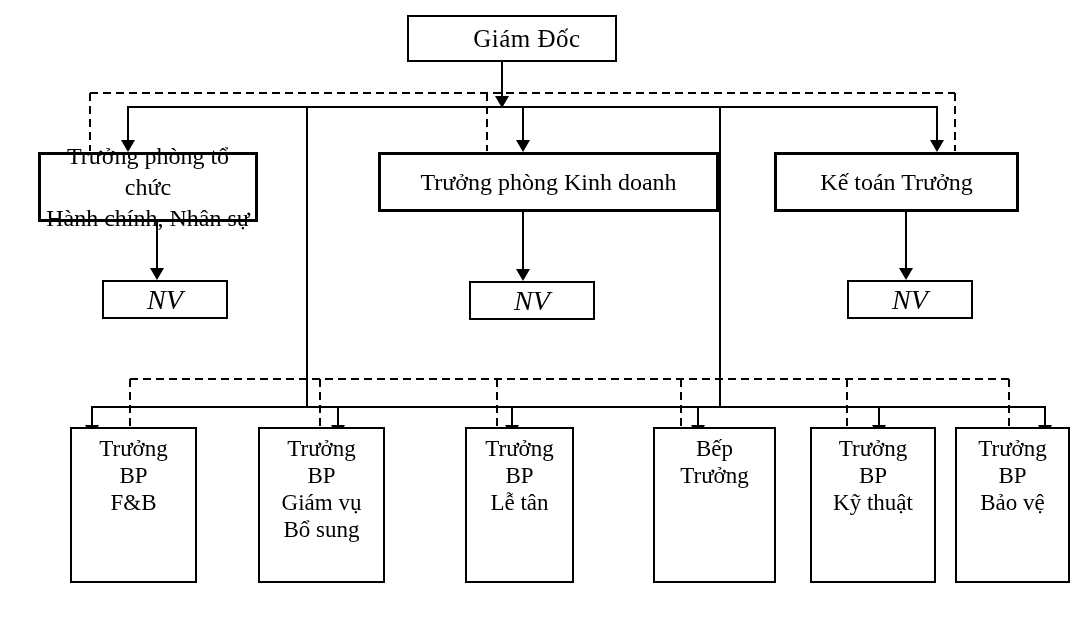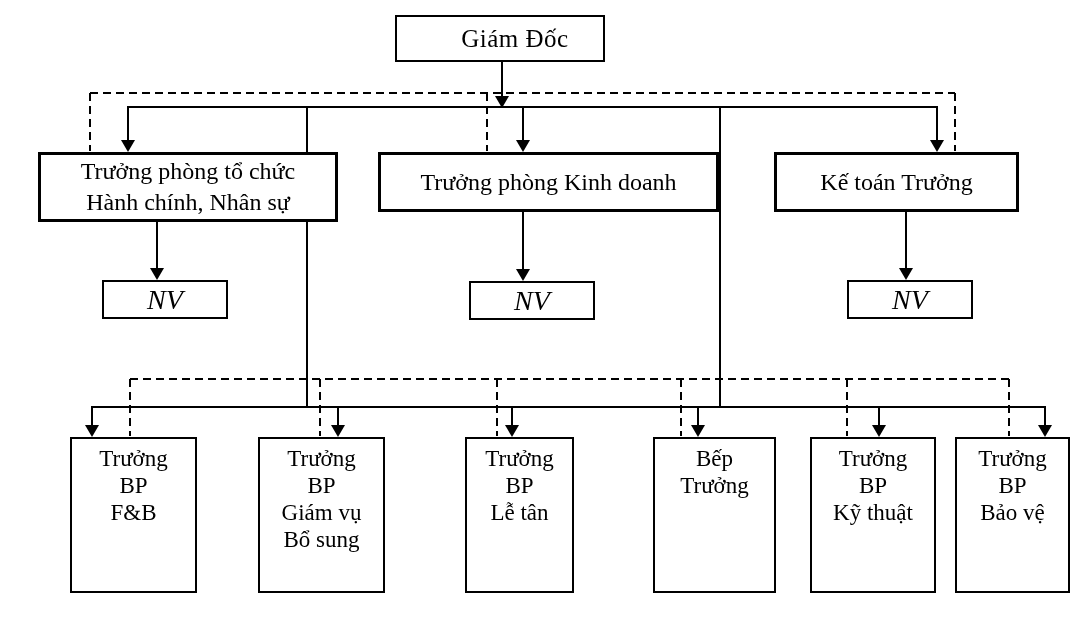--- a/index.html
+++ b/index.html
@@ -26,29 +26,29 @@
     flex-direction: column;
     align-items: center;
     justify-content: center;
     text-align: center;
     line-height: 1.25;
   }
   .node.heavy { border-width: 3px; }
   .node.top-align { justify-content: flex-start; }
   .node .line { display: block; }
 
-  .director   { left: 395px; top: 15px;  width: 210px; height: 47px; font-size: 25px; letter-spacing: 0.5px; padding-left: 30px; }
-  .hr         { left: 38px;  top: 152px; width: 300px; height: 70px; font-size: 24px; line-height: 31px; }
+  .director   { left: 407px; top: 15px;  width: 210px; height: 47px; font-size: 25px; letter-spacing: 0.5px; padding-left: 30px; }
+  .hr         { left: 38px;  top: 152px; width: 220px; height: 70px; font-size: 24px; line-height: 31px; }
   .sales      { left: 378px; top: 152px; width: 341px; height: 60px; font-size: 24px; }
   .acct       { left: 774px; top: 152px; width: 245px; height: 60px; font-size: 24px; justify-content: center; }
   .nv         { width: 126px; height: 39px; font-size: 28px; font-style: italic; }
   .nv1 { left: 102px; top: 280px; }
   .nv2 { left: 469px; top: 281px; }
   .nv3 { left: 847px; top: 280px; }
-  .dept       { top: 437px; height: 156px; font-size: 23px; line-height: 27px; padding-top: 6px; }
+  .dept       { top: 427px; height: 156px; font-size: 23px; line-height: 27px; padding-top: 6px; }
   .d1 { left: 70px;  width: 127px; }
   .d2 { left: 258px; width: 127px; }
   .d3 { left: 465px; width: 109px; }
   .d4 { left: 653px; width: 123px; }
   .d5 { left: 810px; width: 126px; }
   .d6 { left: 955px; width: 115px; }
 </style>
 </head>
 <body>
 

